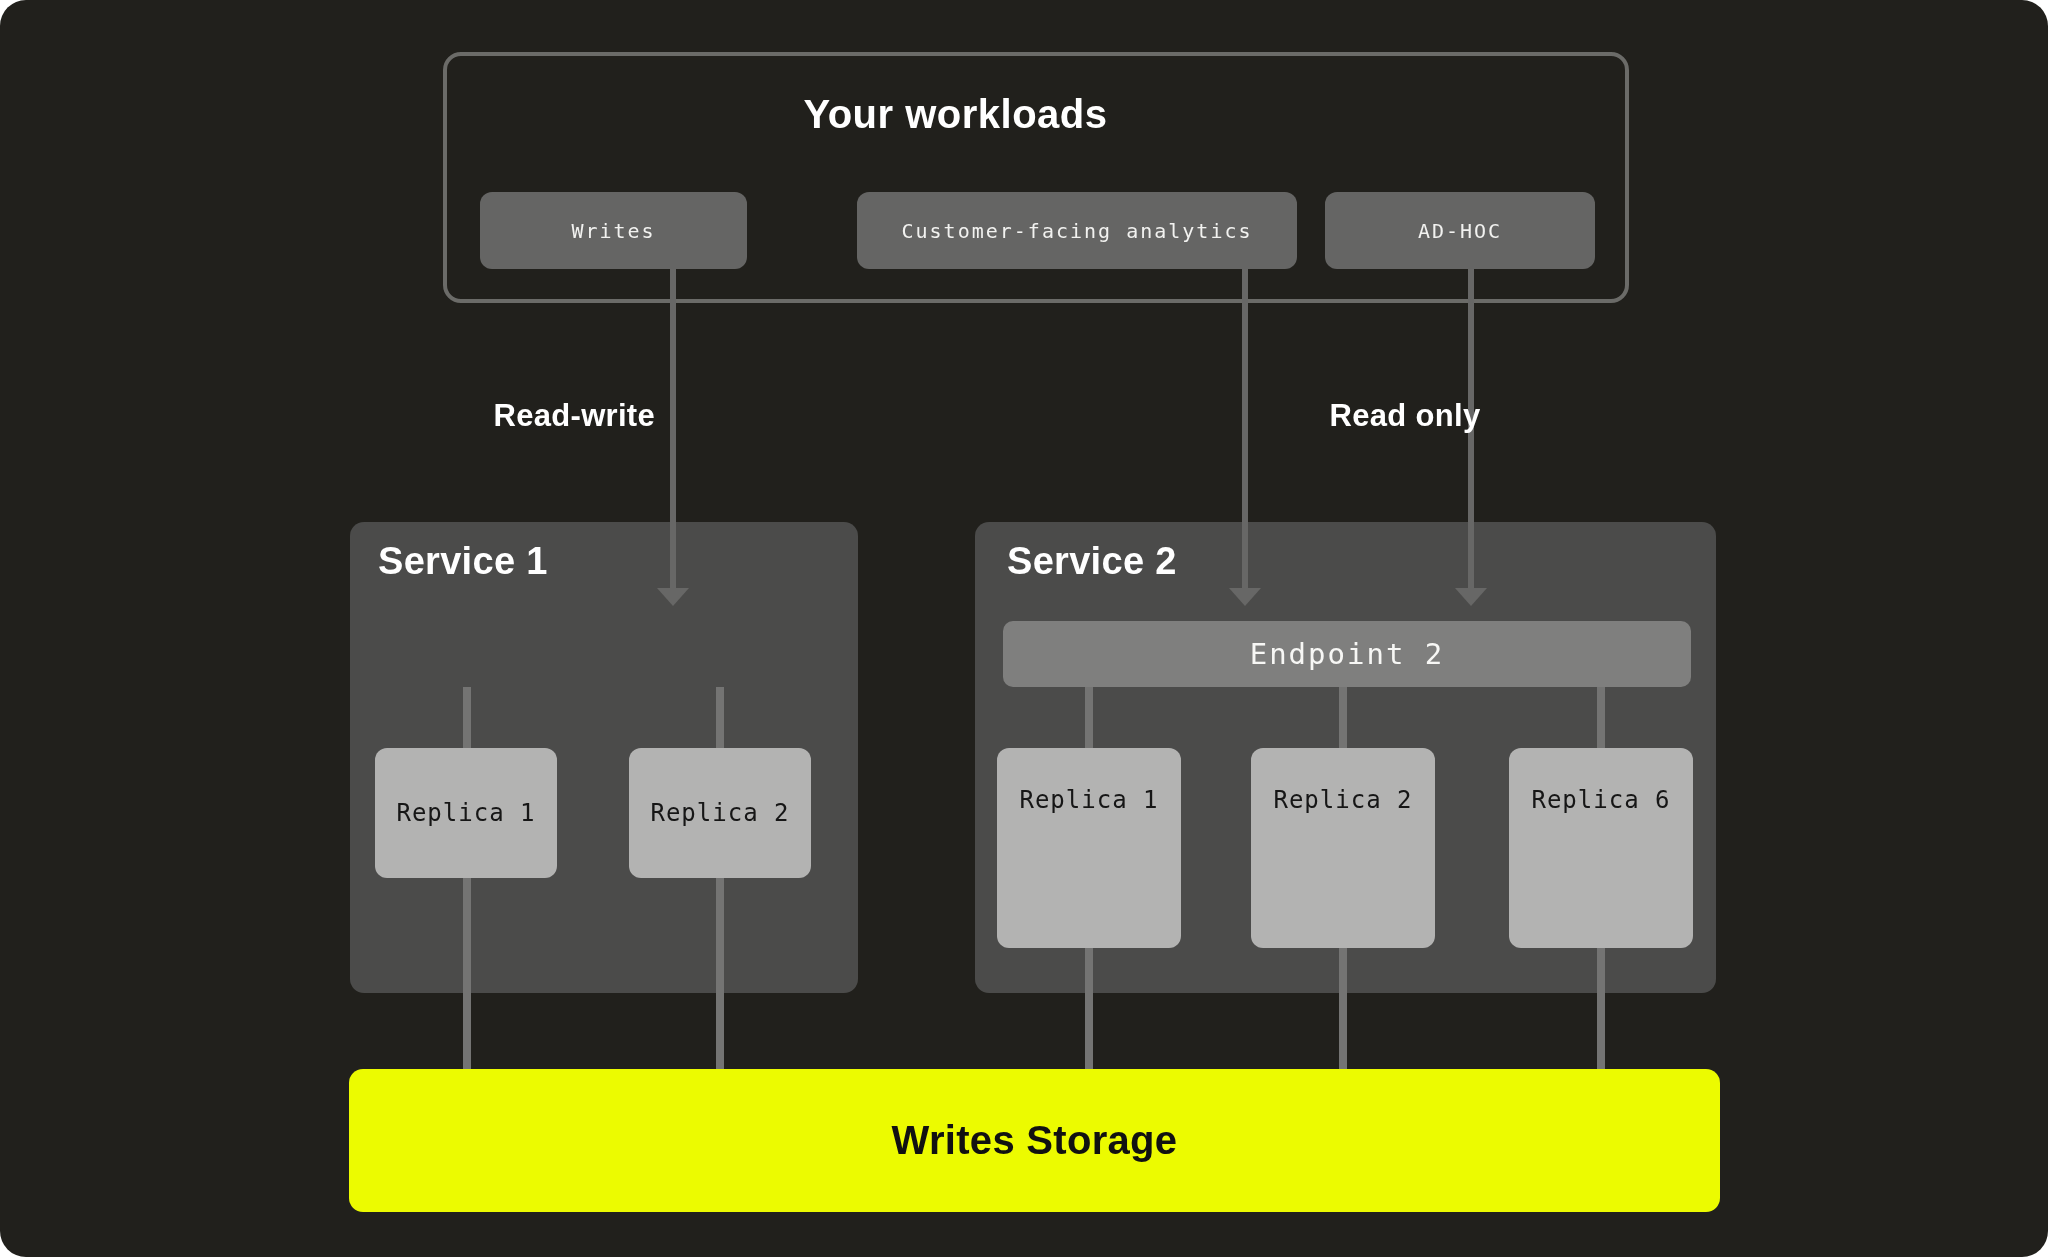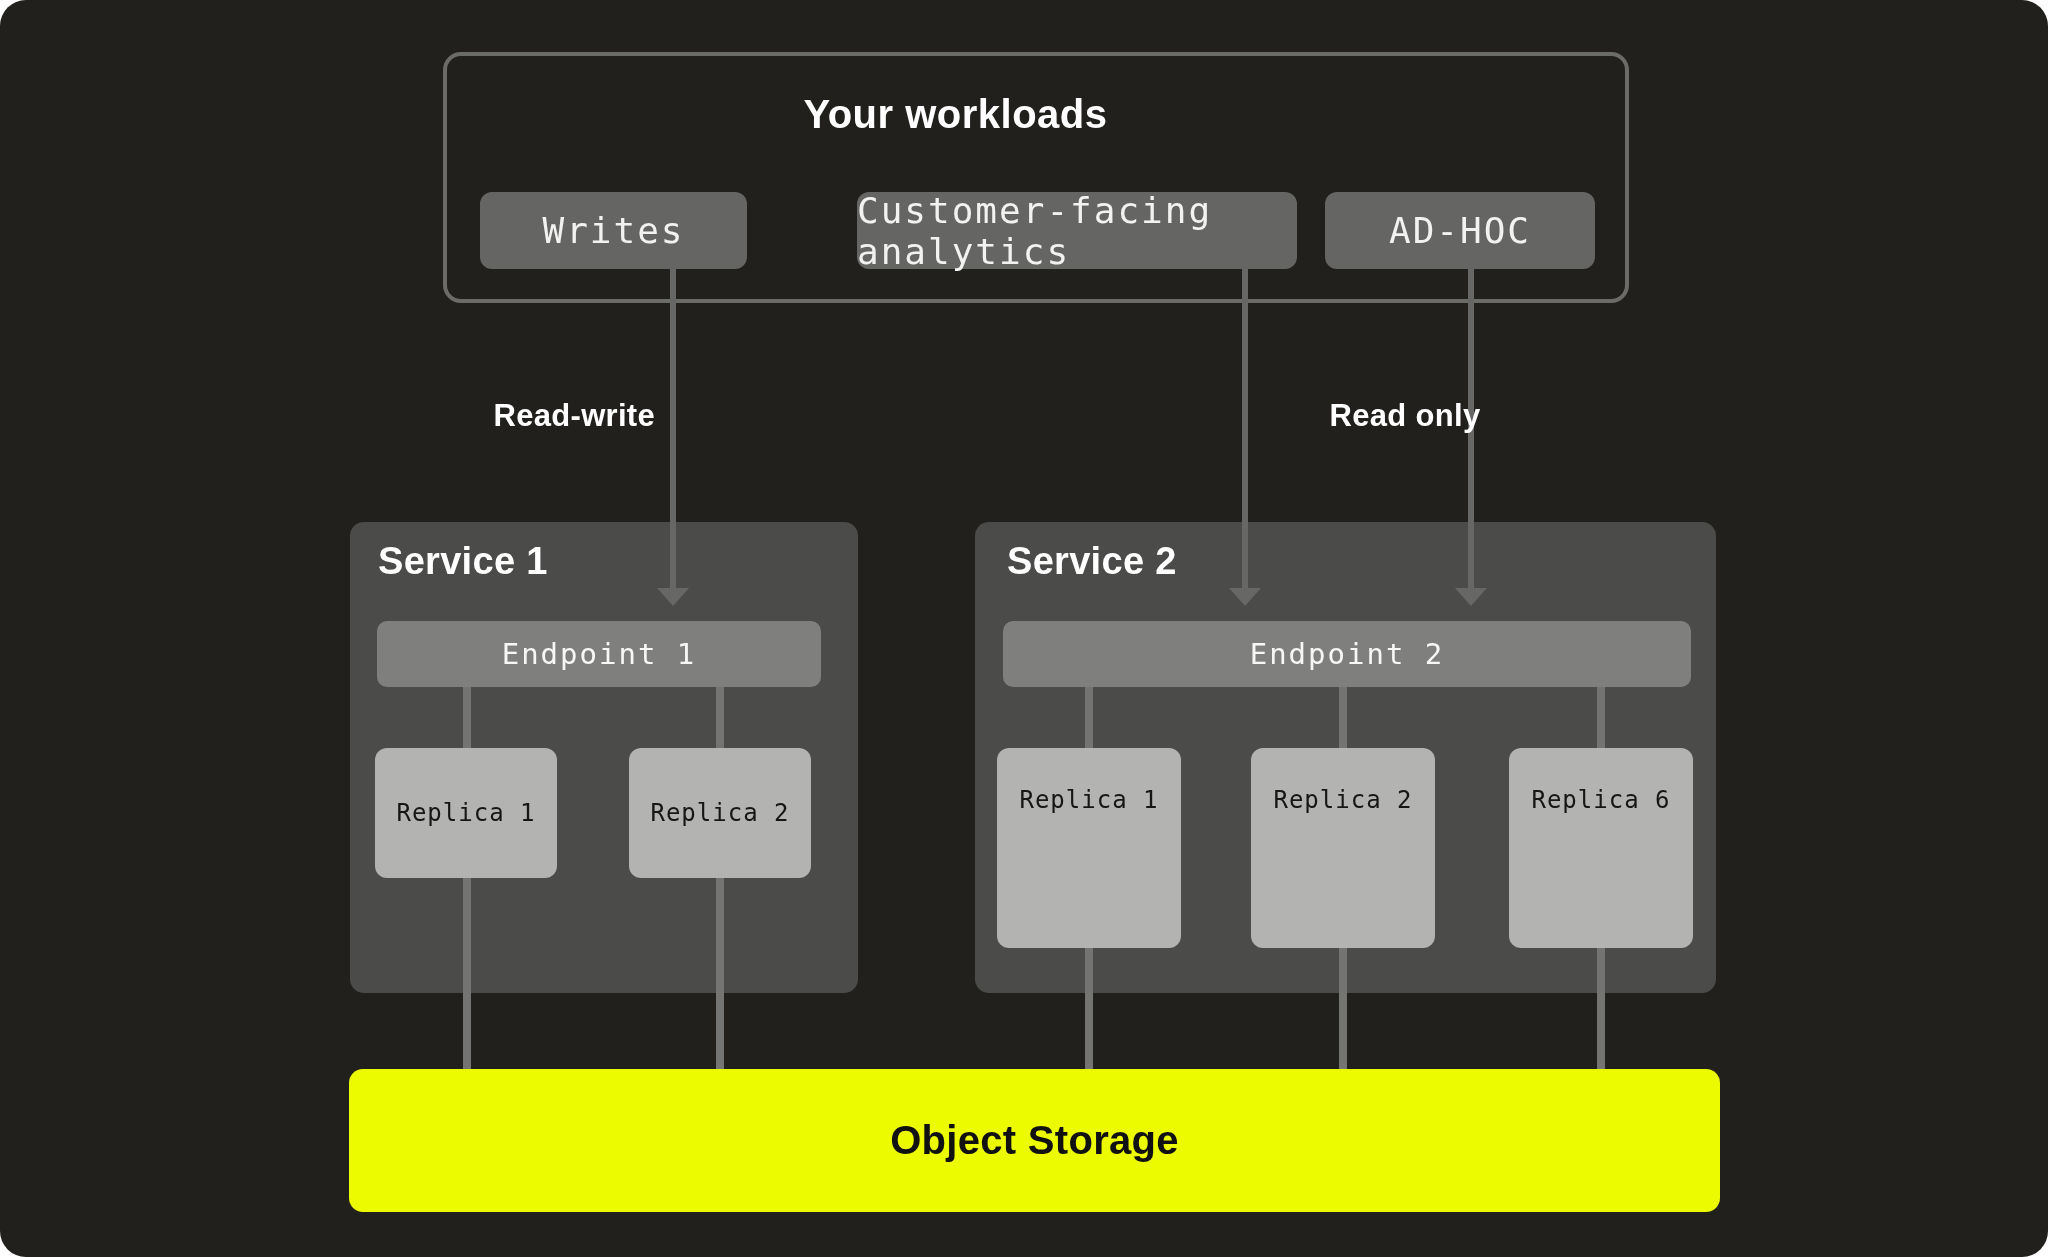--- a/index.html
+++ b/index.html
@@ -20,21 +20,21 @@
     position:absolute;left:443px;top:92px;width:1025px;
     text-align:center;color:#ffffff;font-size:40px;font-weight:700;
     letter-spacing:.5px;
   }
   .chip{
     position:absolute;top:192px;height:77px;
     background:#656564;border-radius:12px;
     display:flex;align-items:center;justify-content:center;
     color:#f2f2f0;
     font-family:"DejaVu Sans Mono","Liberation Mono",monospace;
-    font-size:36px;letter-spacing:2px;
+    font-size:20px;letter-spacing:2px;
   }
   .chip-writes{left:480px;width:267px;}
   .chip-cfa{left:857px;width:440px;}
   .chip-adhoc{left:1325px;width:270px;}
 
   
   .arrow-line{
     position:absolute;width:6px;background:#676766;
     top:269px;height:320px;
   }
@@ -141,27 +141,26 @@
 
   <div class="conn c1"></div>
   <div class="conn c2"></div>
   <div class="conn c3"></div>
   <div class="conn c4"></div>
   <div class="conn c5"></div>
 
   <div class="service-title svc1-title">Service 1</div>
   <div class="service-title svc2-title">Service 2</div>
 
-  <div class="endpoint ep1">Endpoint 1</div>
   <div class="endpoint ep2">Endpoint 2</div>
 
   <div class="replica replica-s1 r-s1-1">Replica 1</div>
   <div class="replica replica-s1 r-s1-2">Replica 2</div>
 
   <div class="replica replica-s2 r-s2-1">Replica 1</div>
   <div class="replica replica-s2 r-s2-2">Replica 2</div>
   <div class="replica replica-s2 r-s2-3">Replica 6</div>
 
   <div class="storage">
-    <span class="storage-label">Object Storage</span>
+    <span class="storage-label">Writes Storage</span>
   </div>
 
 </div>
 
 </body></html>

